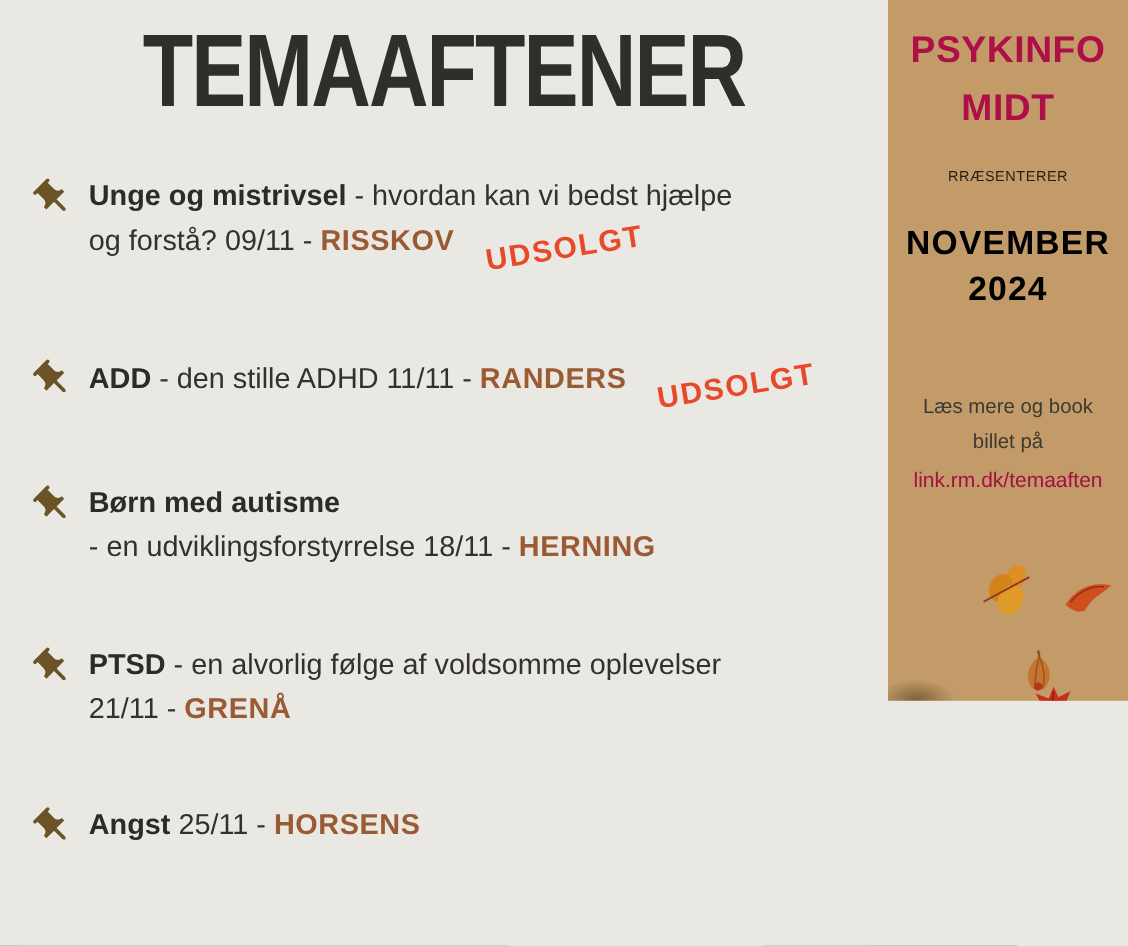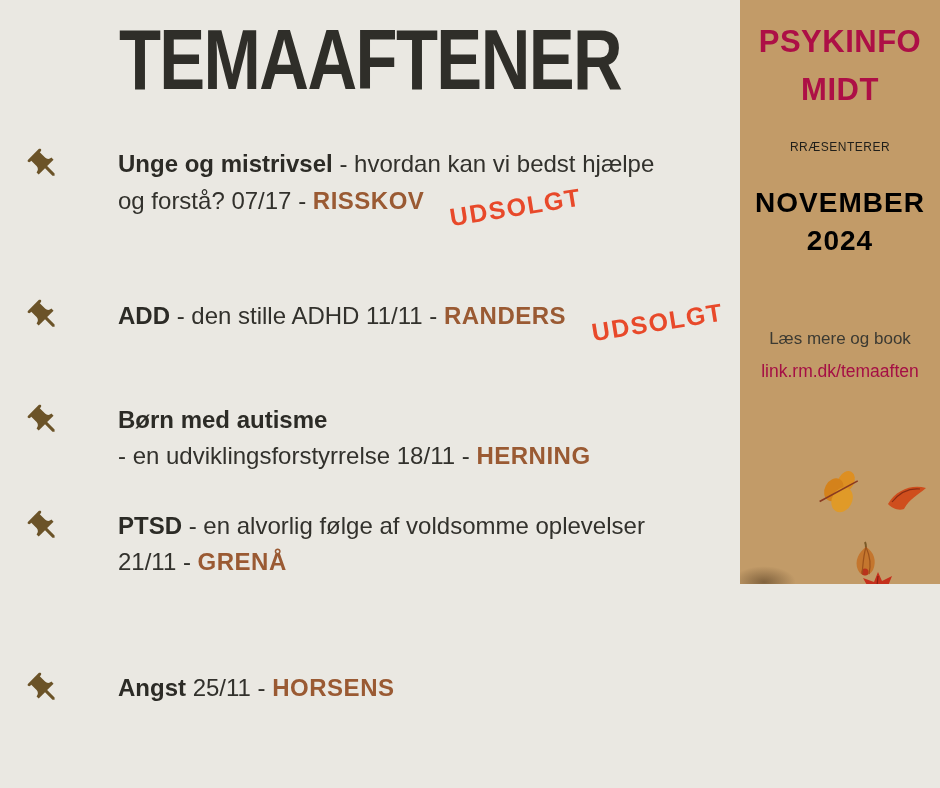--- a/index.html
+++ b/index.html
@@ -1,28 +1,28 @@
 <!DOCTYPE html>
 <html><head>
 <meta charset="utf-8">
 <style>
   html,body{margin:0;padding:0;}
   body{font-family:"Liberation Sans",sans-serif;background:#555;}
   .poster{position:relative;width:940px;height:788px;background:#eae8e2;overflow:hidden;display:flex;}
   .main{position:relative;width:740px;height:788px;background:#eae8e2;flex:none;border-radius:16px;}
   .title{margin:14px 0 0;text-align:center;font-size:86px;line-height:90px;font-weight:bold;
          color:#2f2e29;letter-spacing:-2px;transform:scaleX(0.8);}
-  .event{position:absolute;left:26px;right:16px;display:flex;align-items:flex-start;gap:44px;}
+  .event{position:absolute;left:26px;right:16px;display:flex;align-items:flex-start;}
   .pin{flex:none;width:36px;height:36px;margin-right:12px;margin-top:1px;}
   .etext{font-size:24px;line-height:36px;color:#32312c;}
   .etitle{font-weight:bold;color:#2c2b26;}
   .loc{font-weight:bold;color:#9a5a33;letter-spacing:0.5px;}
   .stamp{display:inline-block;font-weight:bold;color:#e8492a;font-size:25px;letter-spacing:1.5px;
          transform:rotate(-9deg) translateY(7px);margin-left:24px;}
-  .e1{top:146px;} .e2{top:297px;} .e3{top:402px;} .e4{top:508px;} .e5{top:670px;}
+  .e1{top:146px;} .e2{top:297px;} .e3{top:402px;} .e4{top:537px;} .e5{top:670px;}
 
   .sidebar{position:relative;width:200px;height:584px;background:#c29b68;flex:none;
            text-align:center;overflow:hidden;}
   .org{margin-top:18px;font-size:31px;line-height:48px;font-weight:bold;color:#ad0f46;letter-spacing:0.5px;}
   .presents{margin-top:22px;font-size:12px;line-height:22px;color:#201f1a;letter-spacing:0.5px;}
   .month{margin-top:26px;font-size:28px;line-height:38px;font-weight:bold;color:#000000;letter-spacing:1px;}
   .cta{margin-top:64px;font-size:17px;line-height:29px;color:#3c3a32;}
   .link{margin-top:4px;font-size:17.5px;line-height:29px;color:#a50f45;cursor:pointer;}
   .deco{position:absolute;}
   .shadow-blob{position:absolute;left:-8px;bottom:-14px;width:64px;height:32px;
@@ -37,21 +37,21 @@
     <h1 class="title">TEMAAFTENER</h1>
 
     <div class="event e1">
       <svg class="pin" viewBox="0 0 24 24">
         <g transform="rotate(-45 12 12)" fill="#6b5328">
           <path d="M16,9V4h1c0.55,0,1-0.45,1-1s-0.45-1-1-1H7C6.45,2,6,2.45,6,3s0.45,1,1,1h1v5c0,1.66-1.34,3-3,3v2h5.97v7l1,1l1-1v-7H19v-2C17.34,12,16,10.66,16,9z"></path>
         </g>
       </svg>
       <div class="etext">
         <span class="etitle">Unge og mistrivsel</span><span> - hvordan kan vi bedst hjælpe</span><br>
-        <span>og forstå? 07/17 - </span><span class="loc">RISSKOV</span><span class="stamp">UDSOLGT</span>
+        <span>og forstå? 09/11 - </span><span class="loc">RISSKOV</span><span class="stamp">UDSOLGT</span>
       </div>
     </div>
 
     <div class="event e2">
       <svg class="pin" viewBox="0 0 24 24">
         <g transform="rotate(-45 12 12)" fill="#6b5328">
           <path d="M16,9V4h1c0.55,0,1-0.45,1-1s-0.45-1-1-1H7C6.45,2,6,2.45,6,3s0.45,1,1,1h1v5c0,1.66-1.34,3-3,3v2h5.97v7l1,1l1-1v-7H19v-2C17.34,12,16,10.66,16,9z"></path>
         </g>
       </svg>
       <div class="etext">
@@ -100,20 +100,21 @@
       <div>PSYKINFO</div>
       <div>MIDT</div>
     </div>
     <div class="presents">RRÆSENTERER</div>
     <div class="month">
       <div>NOVEMBER</div>
       <div>2024</div>
     </div>
     <div class="cta">
       <div>Læs mere og book</div>
+      <div>billet på</div>
     </div>
     <div class="link">link.rm.dk/temaaften</div>
 
     <svg class="deco" style="left:74px;top:468px;" width="52" height="50" viewBox="0 0 52 50">
       <g transform="rotate(28 26 25)">
         <ellipse cx="26" cy="12" rx="8" ry="11" fill="#dd8f22"></ellipse>
         <ellipse cx="19" cy="25" rx="9" ry="12" fill="#d4821b"></ellipse>
         <ellipse cx="31" cy="30" rx="10" ry="13" fill="#e09a28"></ellipse>
         <path d="M12,42 C20,30 28,18 36,6" stroke="#8a3a20" stroke-width="1.6" fill="none"></path>
       </g>

